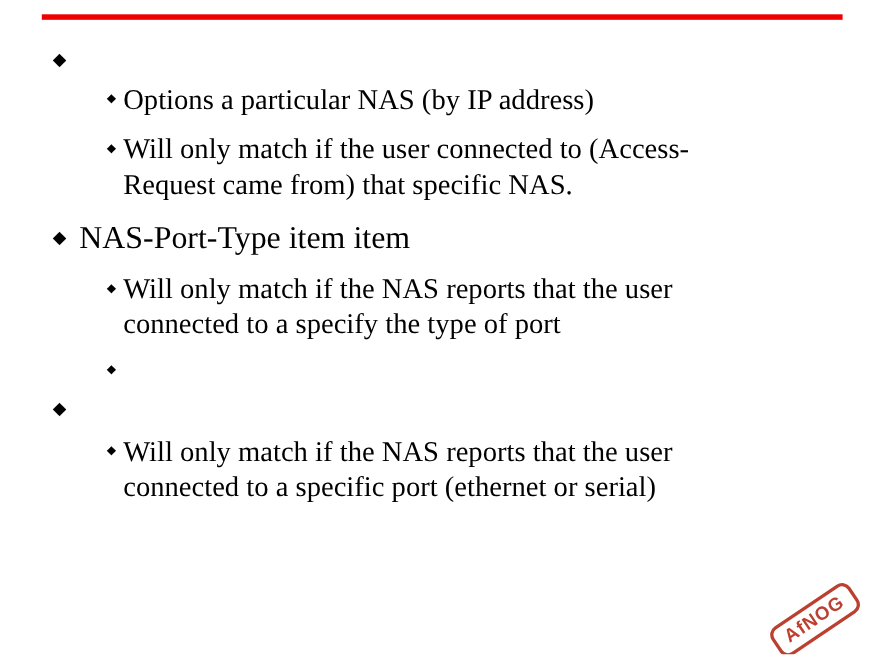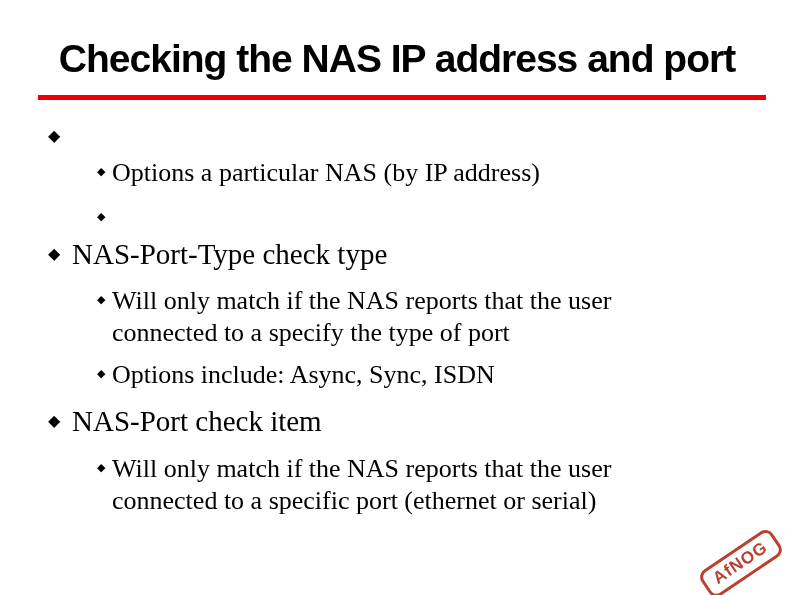--- a/index.html
+++ b/index.html
@@ -83,53 +83,51 @@
     font-size: 17px;
     letter-spacing: 1px;
     background: rgba(255,255,255,0);
   }
 </style>
 </head>
 <body>
 
 <div class="slide">
 
-  <div class="title">Checking the NAS IP address and port</div>
 
   <div class="rule"></div>
 
   <div class="content">
 
     <div class="l1 mt22">
       <span class="bullet">◆</span>
     </div>
     <div class="l2 mt13">
       <span class="bullet">◆</span>
       <span class="txt">Options a particular NAS (by IP address)</span>
     </div>
     <div class="l2 mt13">
       <span class="bullet">◆</span>
+      <span class="txt">Will only match if the user connected to (Access-Request came from) that specific NAS.</span>
     </div>
 
     <div class="l1 mt17">
       <span class="bullet">◆</span>
-      <span class="txt">NAS-Port-Type check type</span>
+      <span class="txt">NAS-Port-Type item item</span>
     </div>
     <div class="l2 mt15">
       <span class="bullet">◆</span>
       <span class="txt">Will only match if the NAS reports that the user connected to a specify the type of port</span>
     </div>
     <div class="l2 mt10">
       <span class="bullet">◆</span>
-      <span class="txt">Options include: Async, Sync, ISDN</span>
     </div>
 
     <div class="l1 mt15">
       <span class="bullet">◆</span>
-      <span class="txt">NAS-Port check item</span>
     </div>
     <div class="l2 mt16">
       <span class="bullet">◆</span>
       <span class="txt">Will only match if the NAS reports that the user connected to a specific port (ethernet or serial)</span>
     </div>
 
   </div>
 
   <div class="stamp">
     <span>AfNOG</span>

